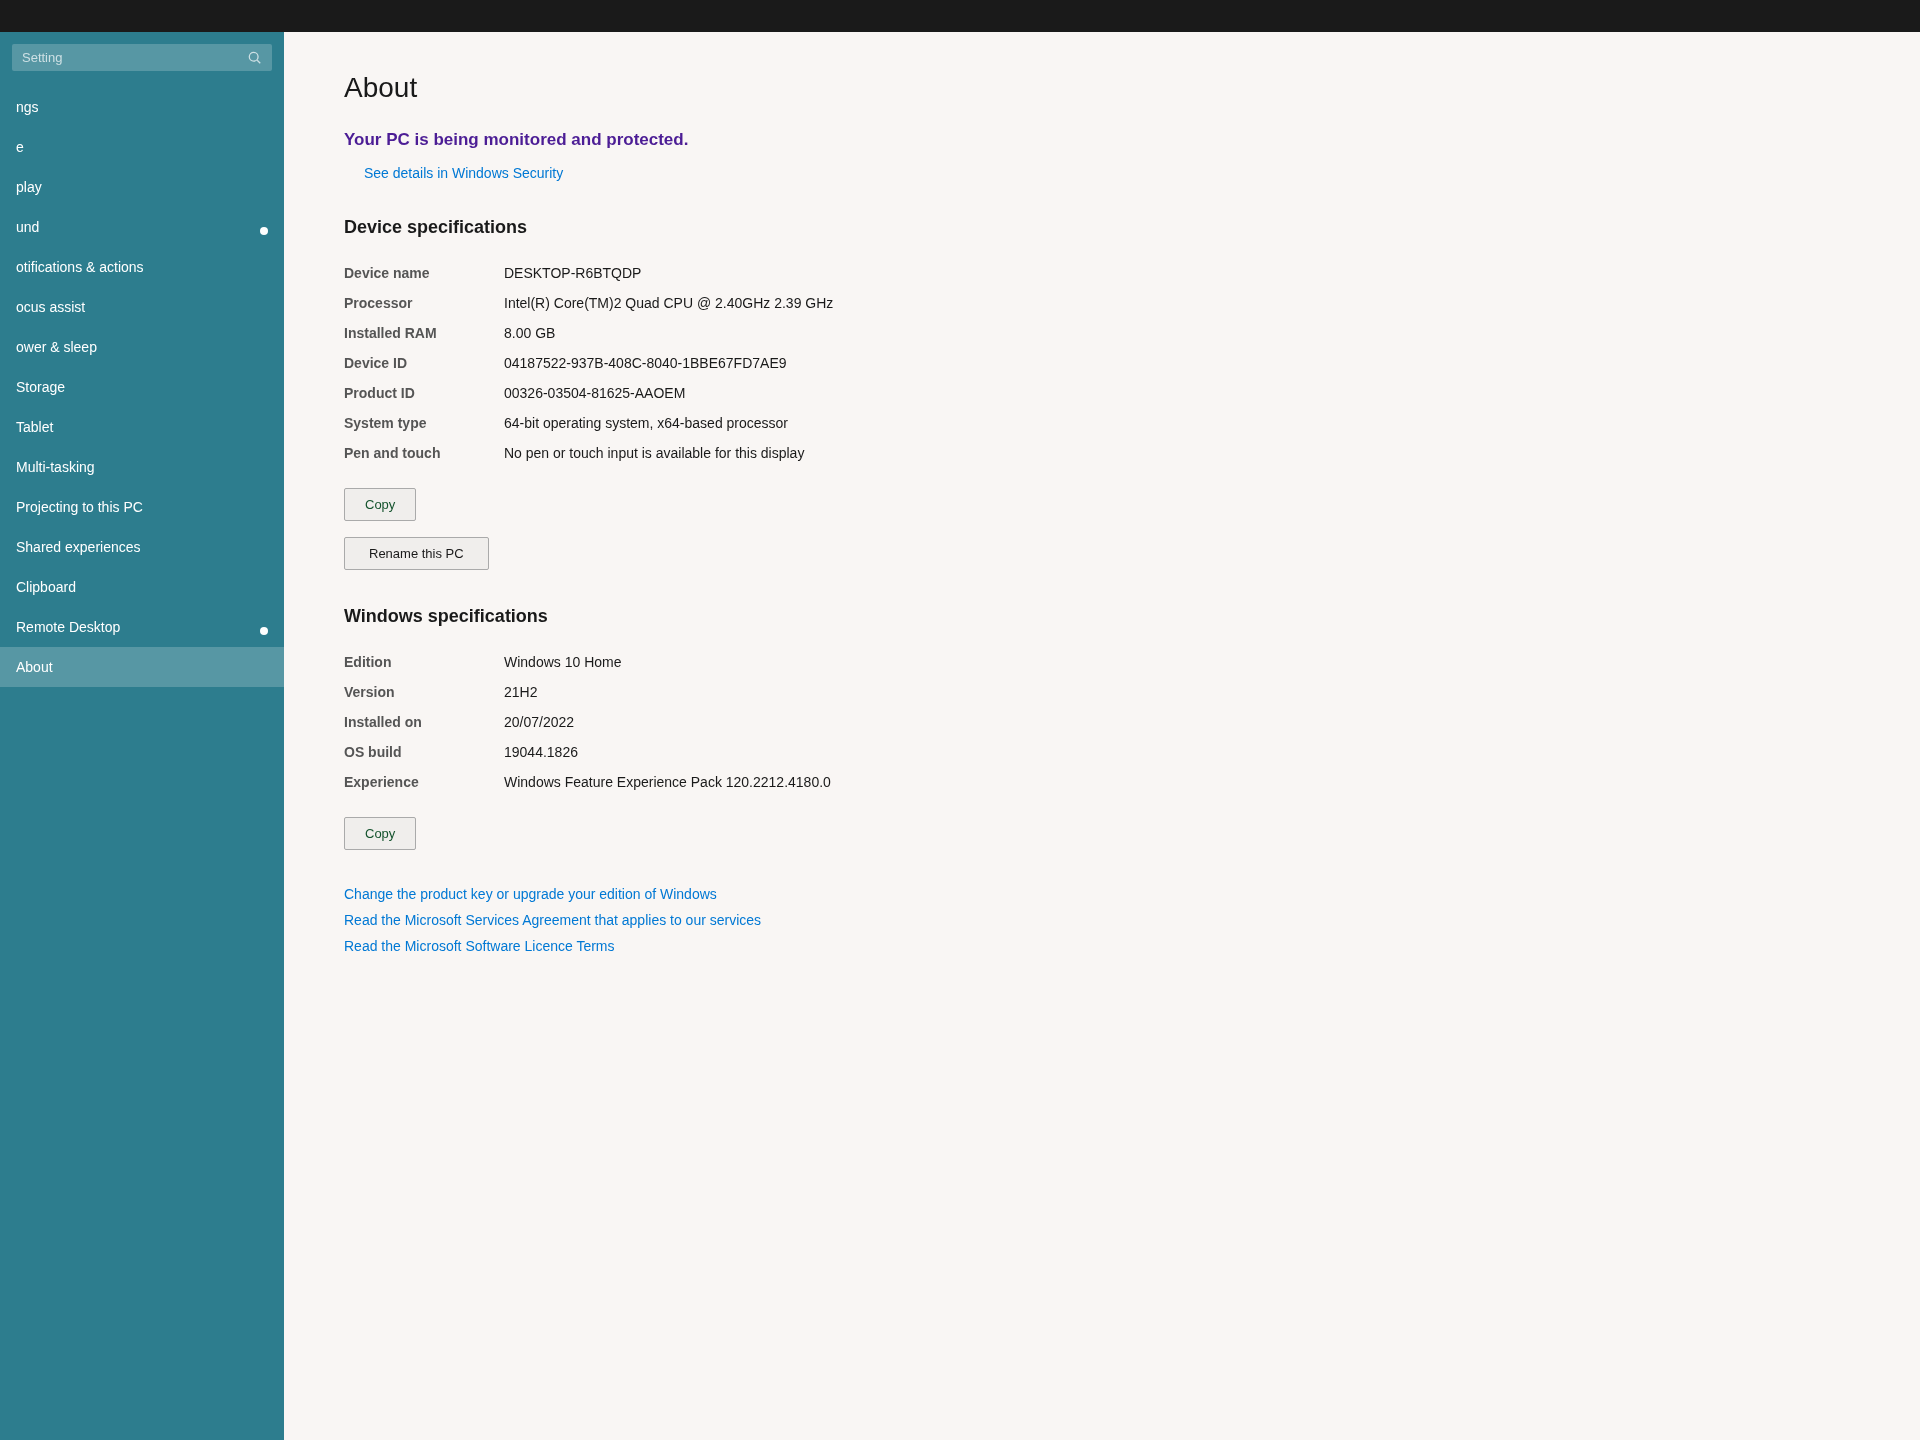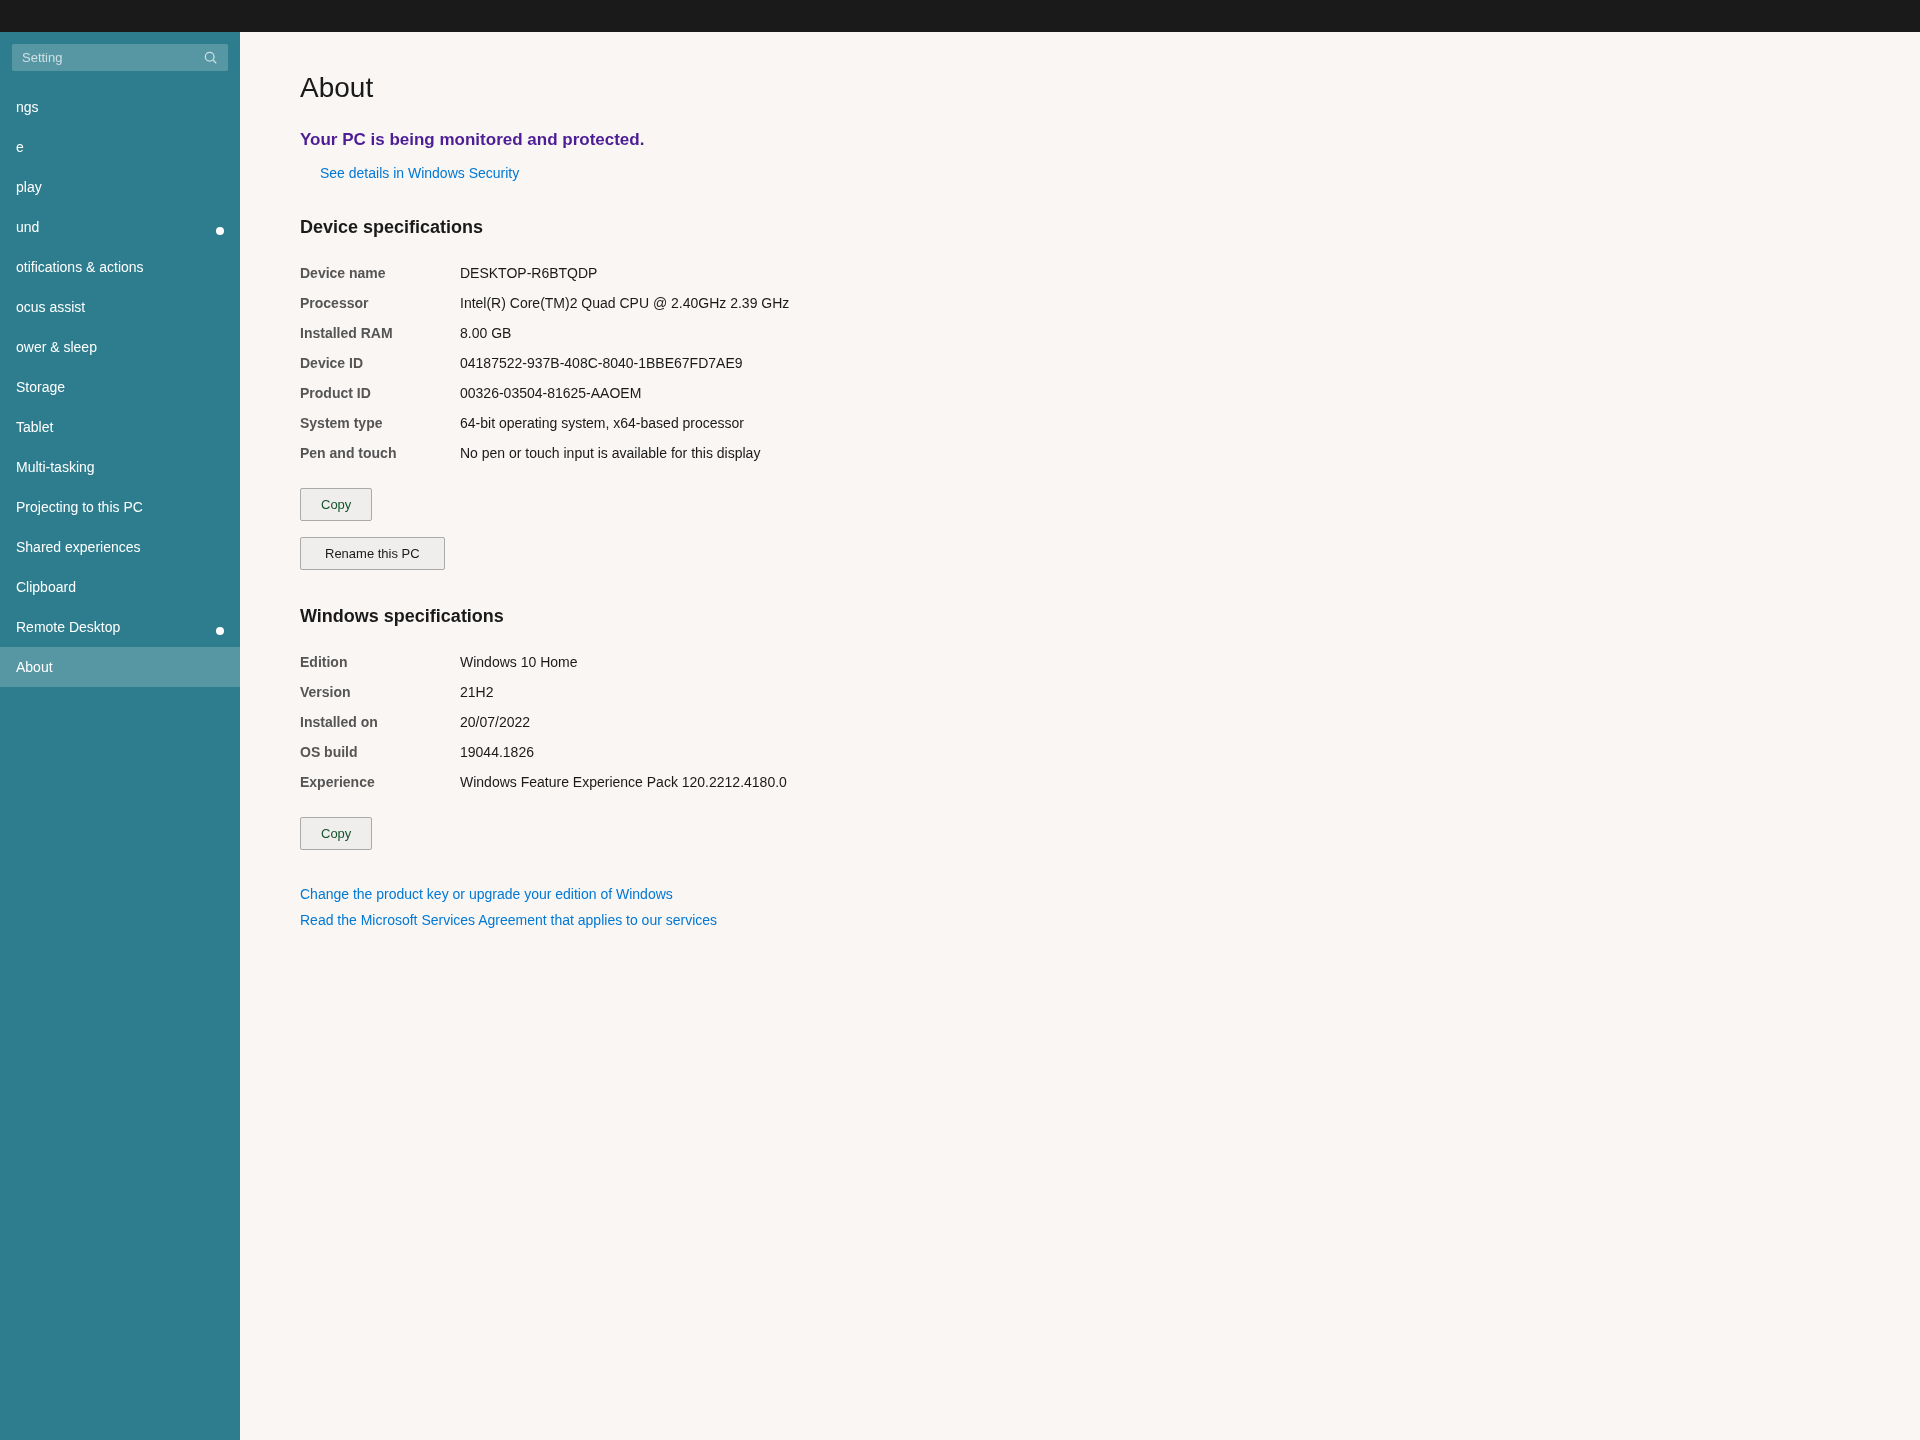--- a/index.html
+++ b/index.html
@@ -15,21 +15,21 @@
     .topbar {
       position: fixed;
       top: 0; left: 0; right: 0;
       height: 32px;
       background: #1a1a1a;
       z-index: 100;
     }
 
     
     .sidebar {
-      width: 240px;
+      width: 284px;
       background: #2d7d8e;
       height: 100vh;
       padding-top: 32px;
       display: flex;
       flex-direction: column;
       flex-shrink: 0;
       overflow-y: auto;
     }
 
     .sidebar-search {
@@ -308,15 +308,16 @@
           </tr>
         </tbody>
     </table>
 
     <button class="btn">Copy</button>
 
     <div class="link-section">
 
     <a class="action-link" href="#">Change the product key or upgrade your edition of Windows</a>
         <a class="action-link" href="#">Read the Microsoft Services Agreement that applies to our services</a>
+        <a class="action-link" href="#">Read the Microsoft Software Licence Terms</a>
       </div>
   </div>
 </div>
 
 </body></html>

